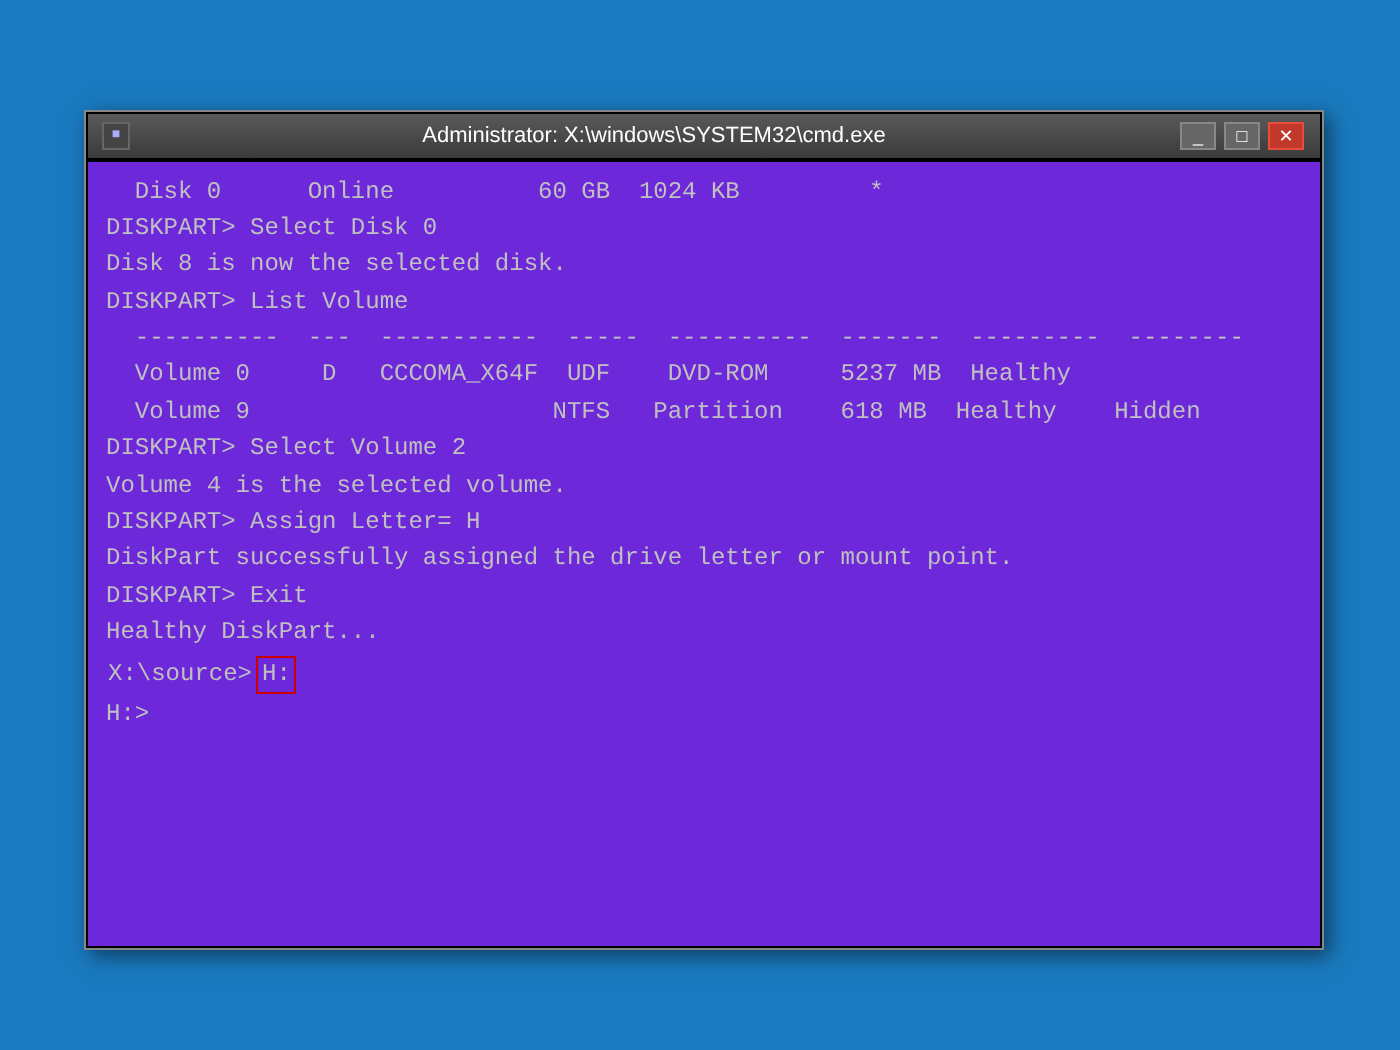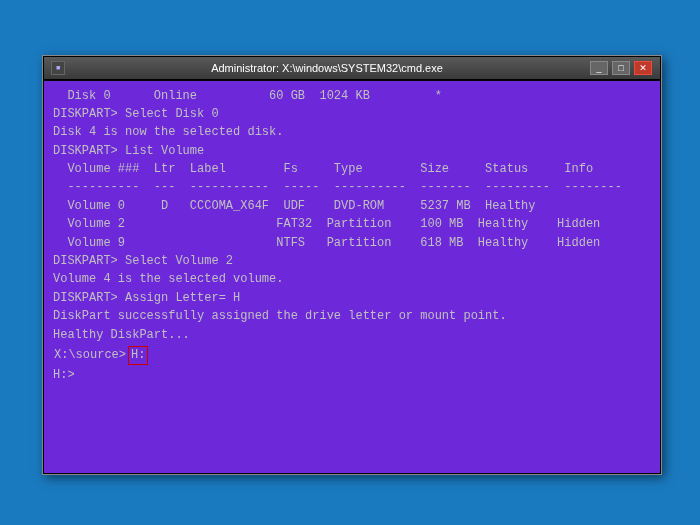--- a/index.html
+++ b/index.html
@@ -101,37 +101,36 @@
       <div class="tb-btn">_</div>
       <div class="tb-btn">□</div>
       <div class="tb-btn close">✕</div>
     </div>
   </div>
   <div class="terminal" id="terminal-body">
   <div class="line">  Disk 0      Online          60 GB  1024 KB         *</div>
       <div class="line"></div>
       <div class="line">DISKPART&gt; Select Disk 0</div>
       <div class="line"></div>
-      <div class="line">Disk 4 is now the selected disk.</div>
+      <div class="line">Disk 8 is now the selected disk.</div>
       <div class="line"></div>
       <div class="line">DISKPART&gt; List Volume</div>
       <div class="line"></div>
-      <div class="line">  Volume ###  Ltr  Label        Fs     Type        Size     Status     Info</div>
       <div class="line">  ----------  ---  -----------  -----  ----------  -------  ---------  --------</div>
       <div class="line">  Volume 0     D   CCCOMA_X64F  UDF    DVD-ROM     5237 MB  Healthy</div>
-      <div class="line">  Volume 2                     FAT32  Partition    100 MB  Healthy    Hidden</div>
       <div class="line">  Volume 9                     NTFS   Partition    618 MB  Healthy    Hidden</div>
       <div class="line"></div>
       <div class="line">DISKPART&gt; Select Volume 2</div>
       <div class="line"></div>
       <div class="line">Volume 4 is the selected volume.</div>
       <div class="line"></div>
       <div class="line">DISKPART&gt; Assign Letter= H</div>
       <div class="line"></div>
       <div class="line">DiskPart successfully assigned the drive letter or mount point.</div>
       <div class="line"></div>
+      <div class="line">DISKPART&gt; Exit</div>
       <div class="line"></div>
       <div class="line">Healthy DiskPart...</div>
       <div class="line"></div>
       <div class="line"><span>X:\source&gt;</span><span class="cmd-box">H:</span></div>
       <div class="line">H:&gt;</div>
     </div>
 </div>
 
 </body></html>

